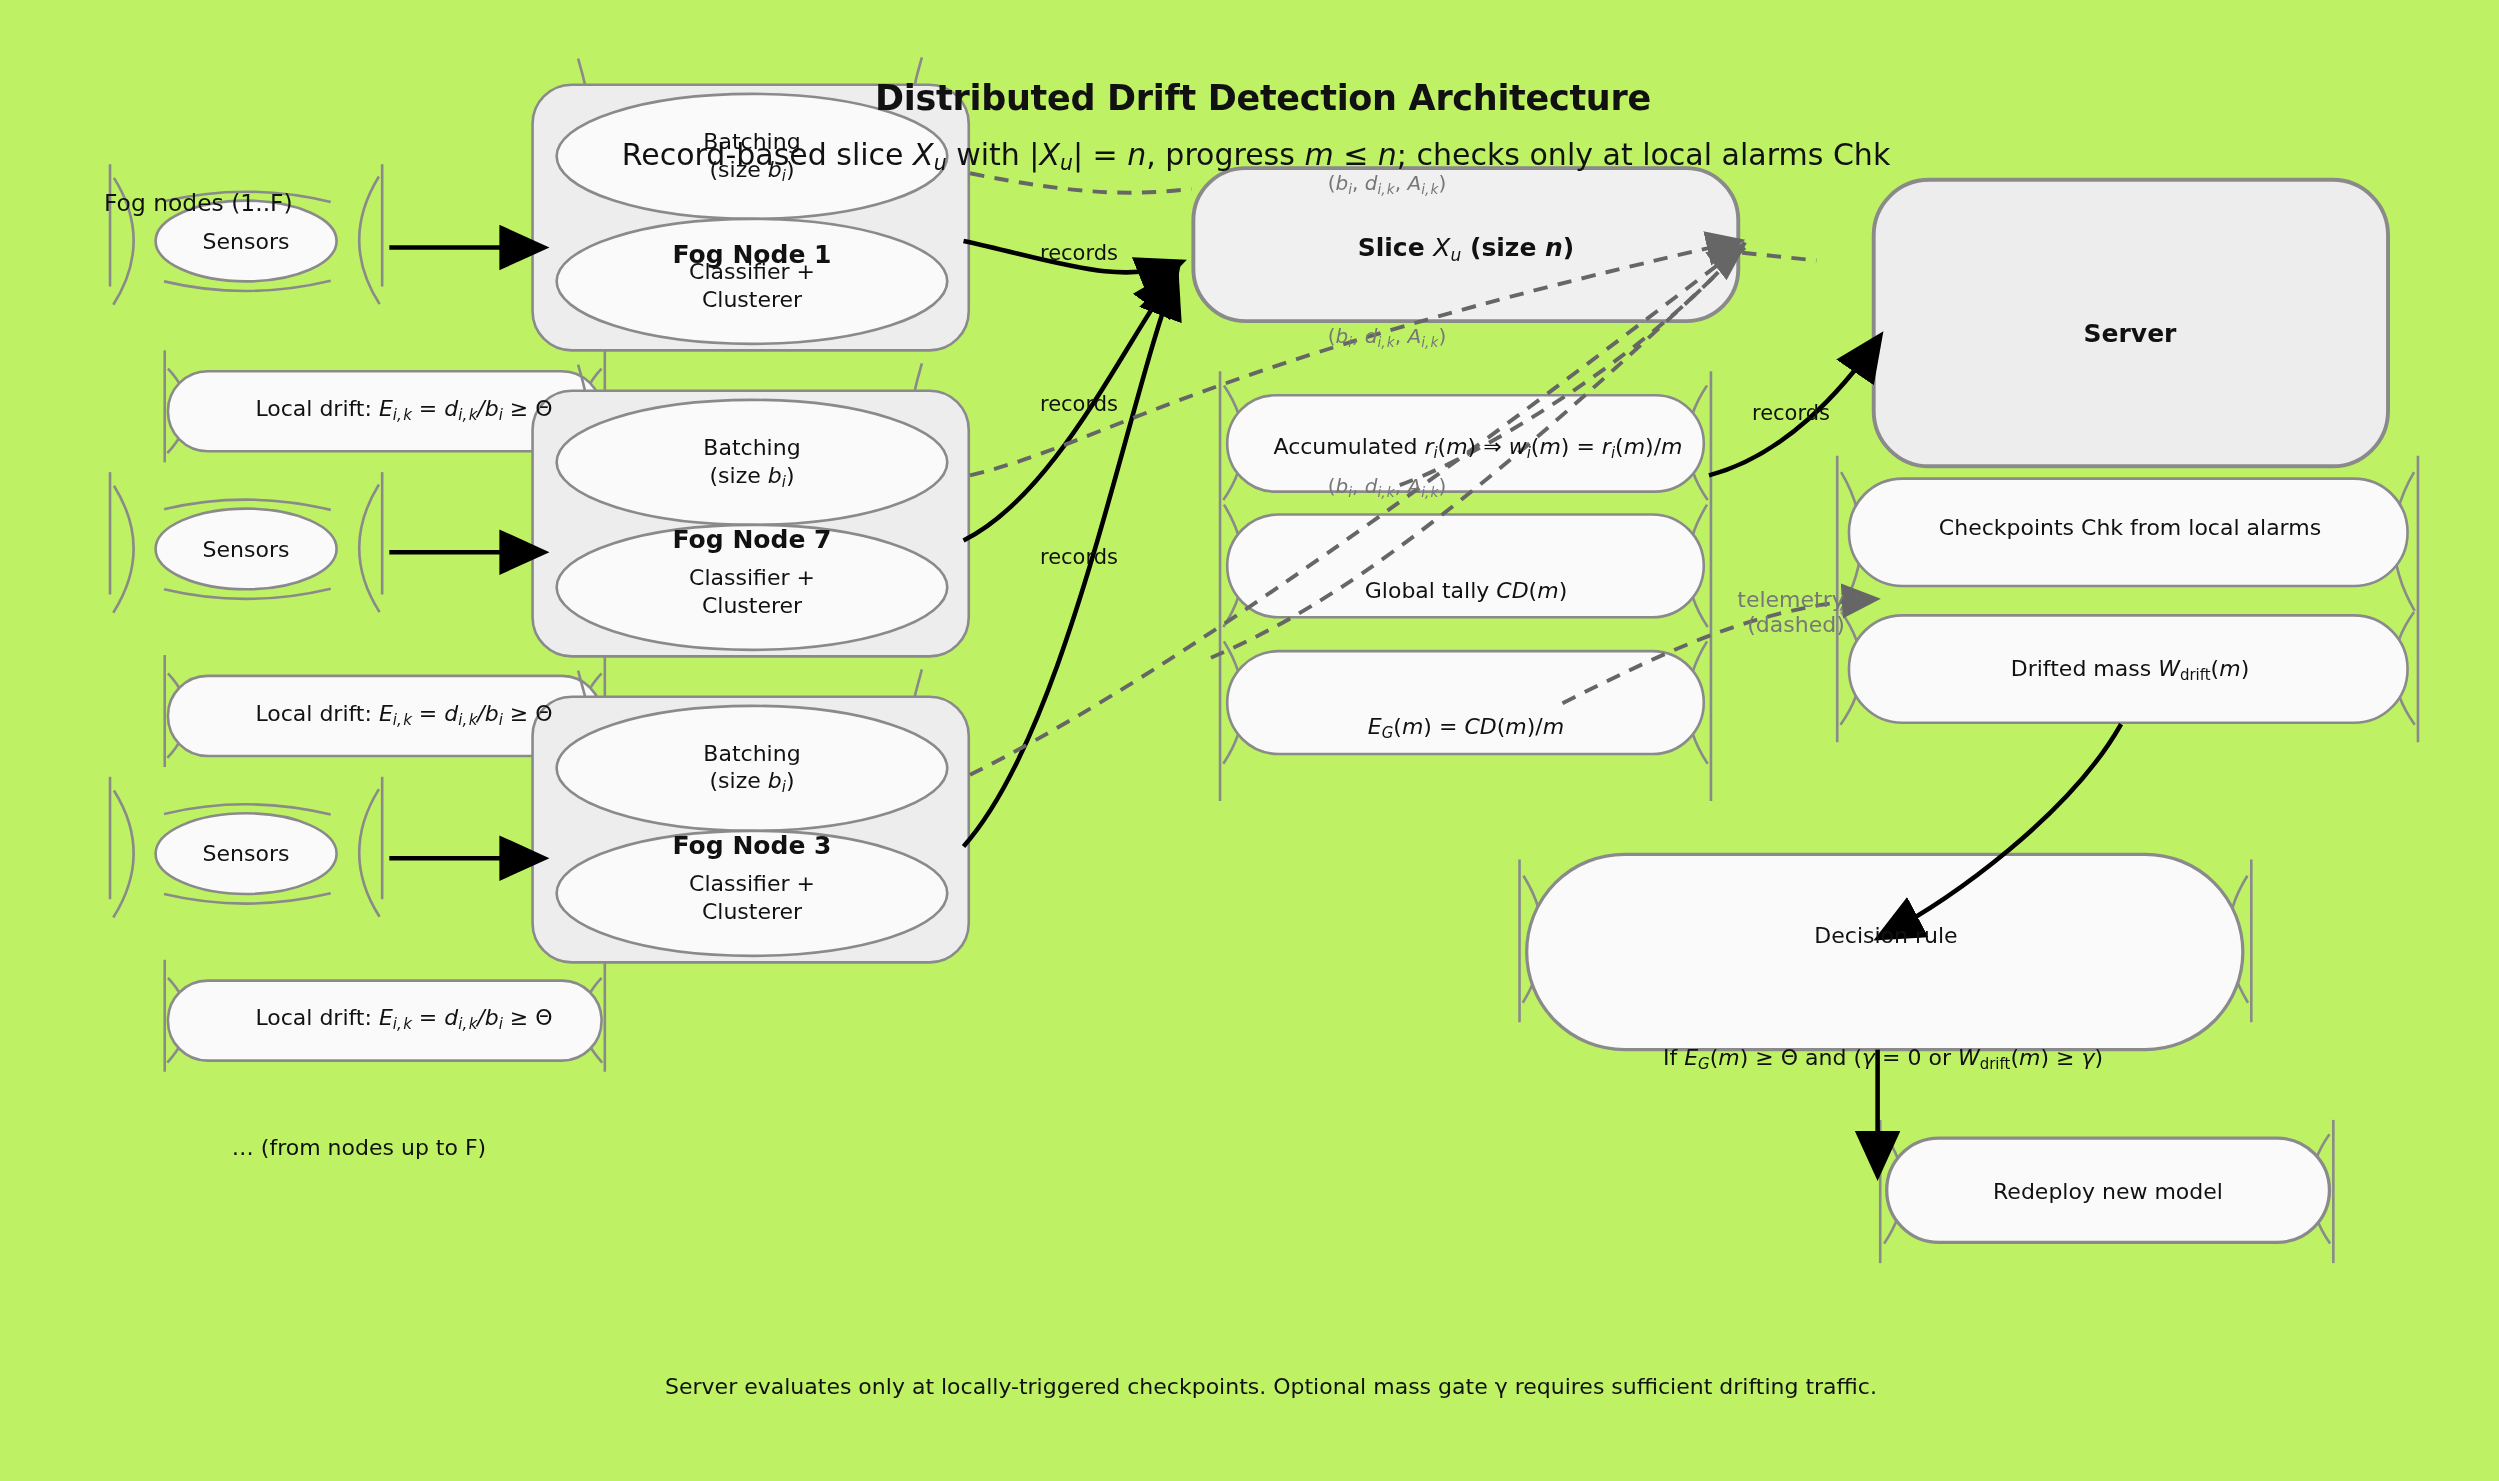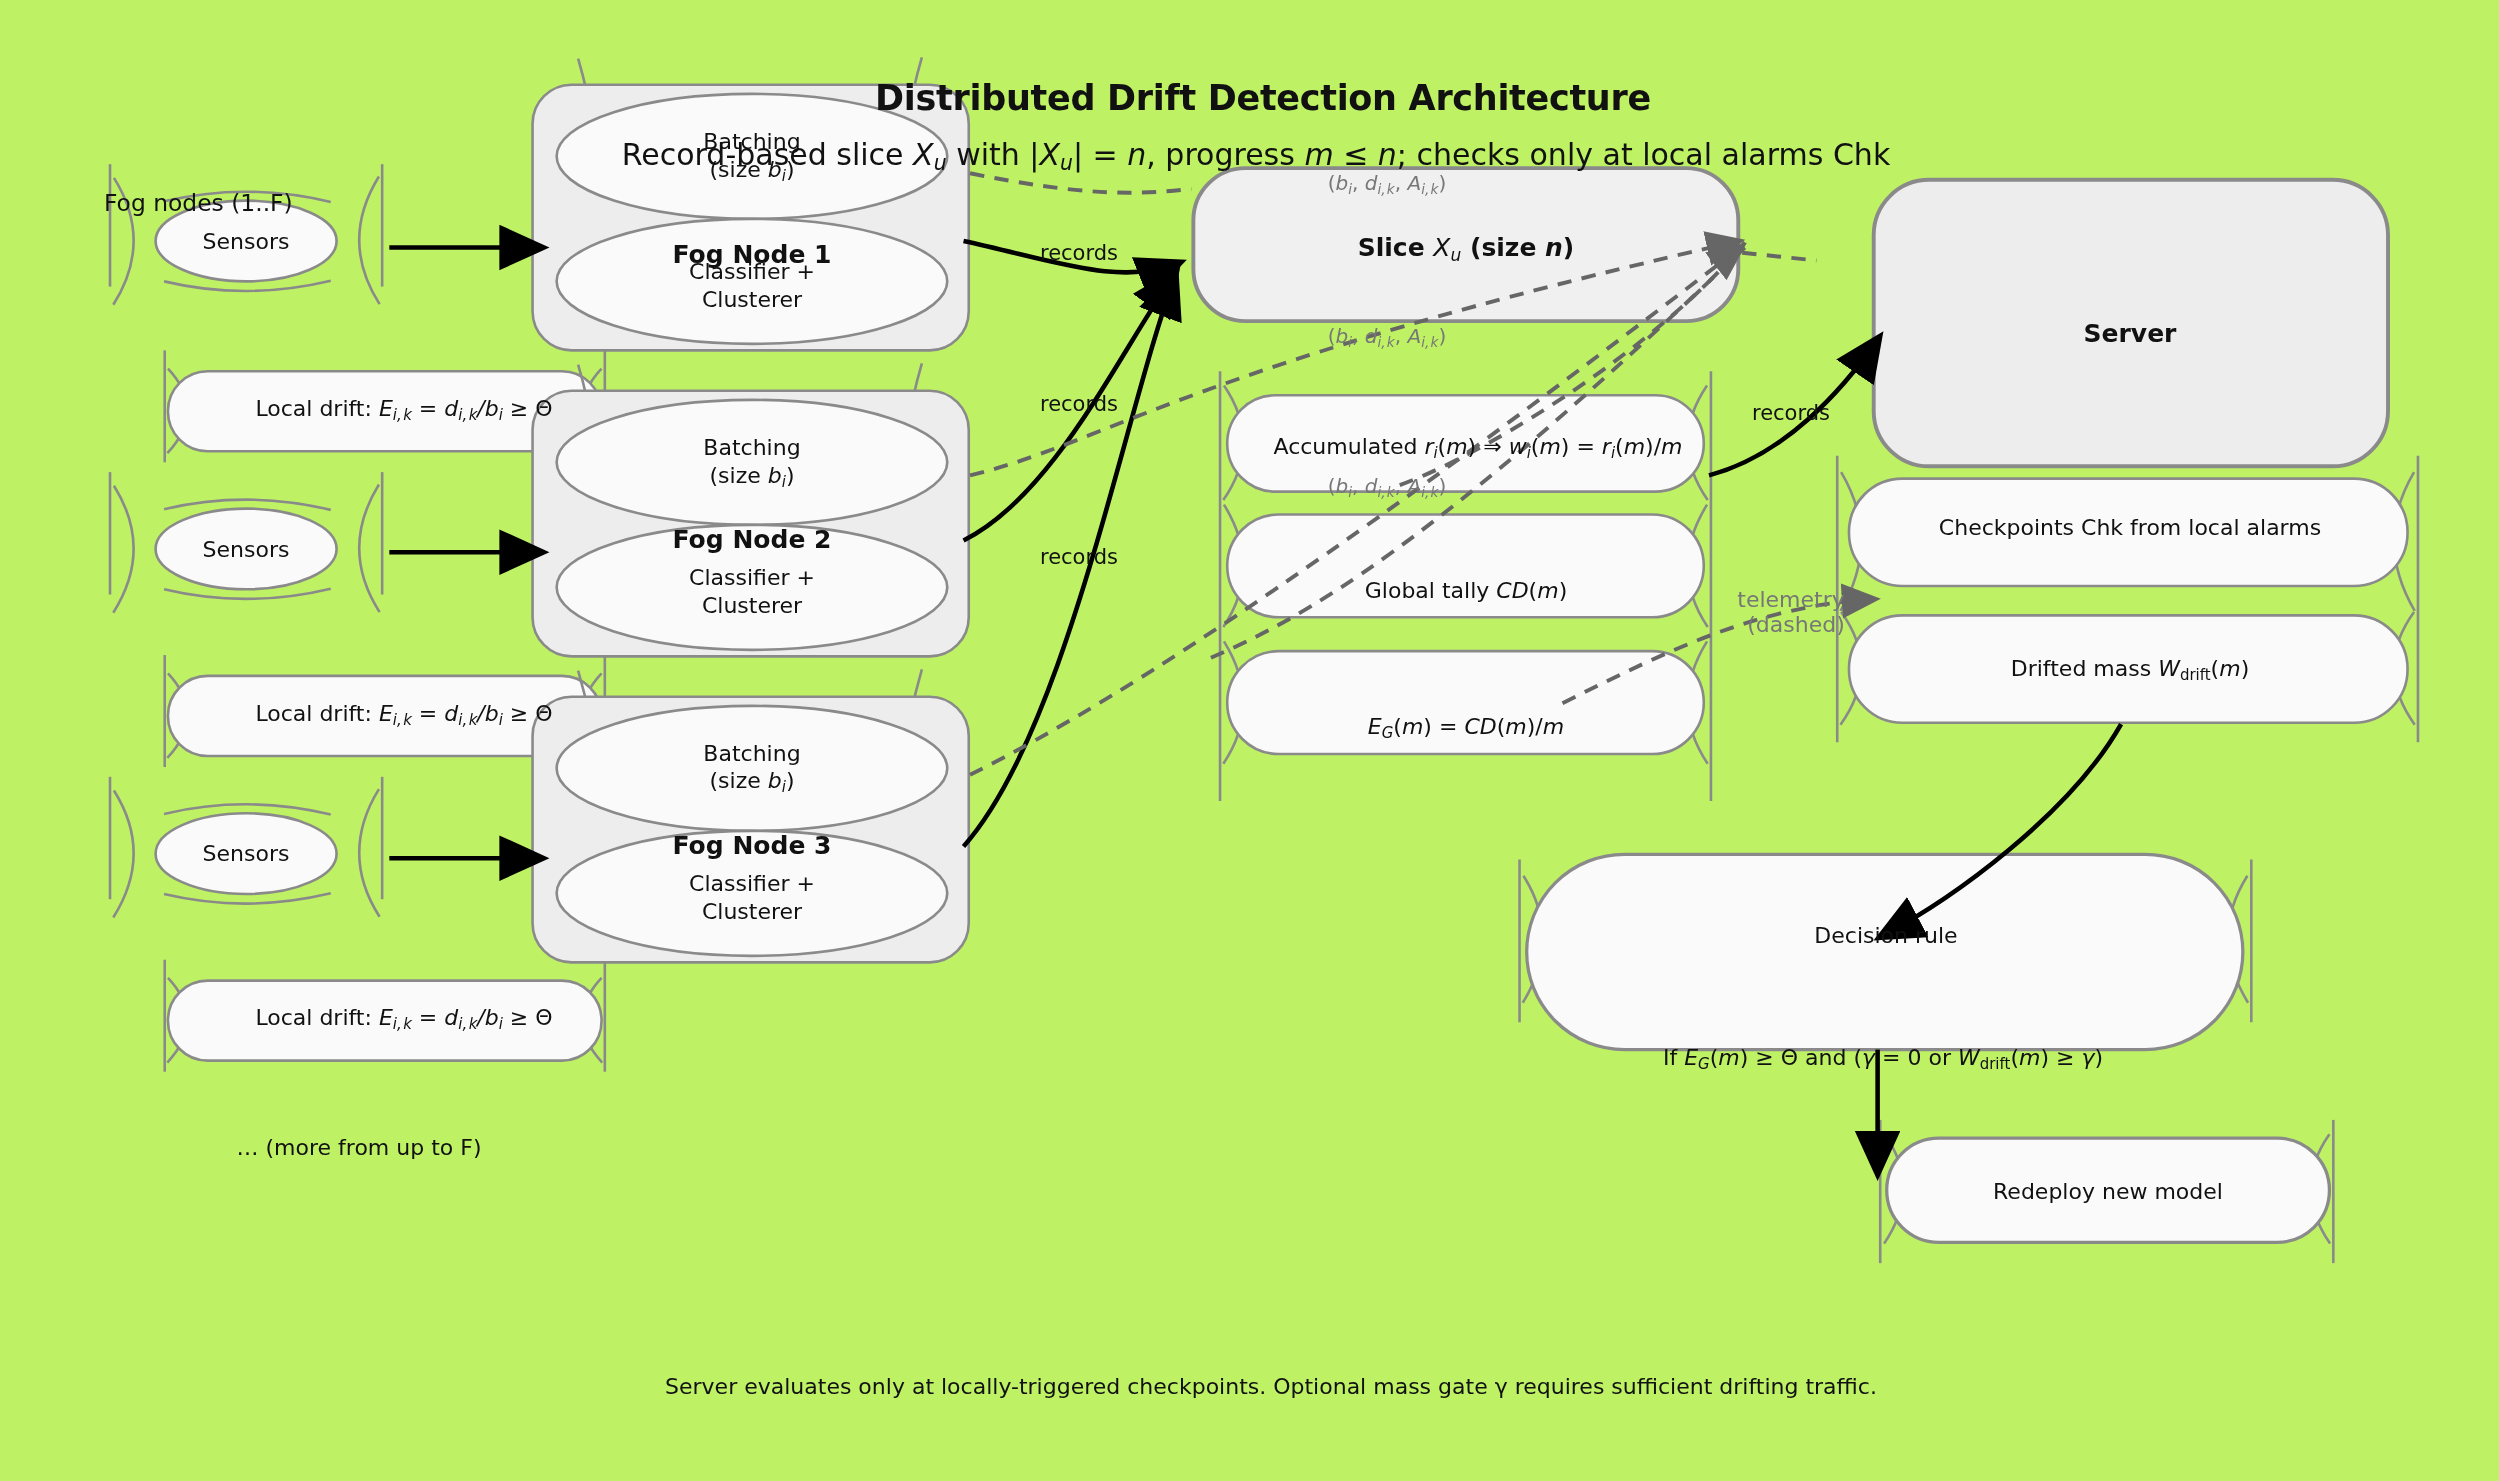--- a/index.html
+++ b/index.html
@@ -200,31 +200,31 @@
   <div class="lbl t-sec" style="left:104px;top:189px;">Fog nodes (1..F)</div>
 
   <div class="lbl ctr t-body" style="left:246px;top:241px;">Sensors</div>
   <div class="lbl ctr t-body" style="left:246px;top:549px;">Sensors</div>
   <div class="lbl ctr t-body" style="left:246px;top:853px;">Sensors</div>
 
   <div class="lbl ctr t-body" style="left:404px;top:410px;">Local drift: <i>E</i><sub><i>i, k</i></sub> = <i>d</i><sub><i>i, k</i></sub><i>/b</i><sub><i>i</i></sub> ≥ Θ</div>
   <div class="lbl ctr t-body" style="left:404px;top:715px;">Local drift: <i>E</i><sub><i>i, k</i></sub> = <i>d</i><sub><i>i, k</i></sub><i>/b</i><sub><i>i</i></sub> ≥ Θ</div>
   <div class="lbl ctr t-body" style="left:404px;top:1019px;">Local drift: <i>E</i><sub><i>i, k</i></sub> = <i>d</i><sub><i>i, k</i></sub><i>/b</i><sub><i>i</i></sub> ≥ Θ</div>
 
-  <div class="lbl ctr t-body" style="left:359px;top:1147px;">… (more from up to F)</div>
+  <div class="lbl ctr t-body" style="left:359px;top:1147px;">… (from nodes up to F)</div>
 
   <div class="lbl ctr t-body" style="left:752px;top:141px;">Batching</div>
   <div class="lbl ctr t-body" style="left:752px;top:171px;">(size <i>b</i><sub><i>i</i></sub>)</div>
   <div class="lbl ctr t-node" style="left:752px;top:233px;margin-top:21px;">Fog Node 1</div>
   <div class="lbl ctr t-body" style="left:752px;top:271px;">Classifier +</div>
   <div class="lbl ctr t-body" style="left:752px;top:299px;">Clusterer</div>
 
   <div class="lbl ctr t-body" style="left:752px;top:447px;">Batching</div>
   <div class="lbl ctr t-body" style="left:752px;top:477px;">(size <i>b</i><sub><i>i</i></sub>)</div>
-  <div class="lbl ctr t-node" style="left:752px;top:539px;">Fog Node 2</div>
+  <div class="lbl ctr t-node" style="left:752px;top:539px;">Fog Node 7</div>
   <div class="lbl ctr t-body" style="left:752px;top:577px;">Classifier +</div>
   <div class="lbl ctr t-body" style="left:752px;top:605px;">Clusterer</div>
 
   <div class="lbl ctr t-body" style="left:752px;top:753px;">Batching</div>
   <div class="lbl ctr t-body" style="left:752px;top:782px;">(size <i>b</i><sub><i>i</i></sub>)</div>
   <div class="lbl ctr t-node" style="left:752px;top:845px;">Fog Node 3</div>
   <div class="lbl ctr t-body" style="left:752px;top:883px;">Classifier +</div>
   <div class="lbl ctr t-body" style="left:752px;top:911px;">Clusterer</div>
 
   <div class="lbl ctr t-edge" style="left:1079px;top:253px;">records</div>

